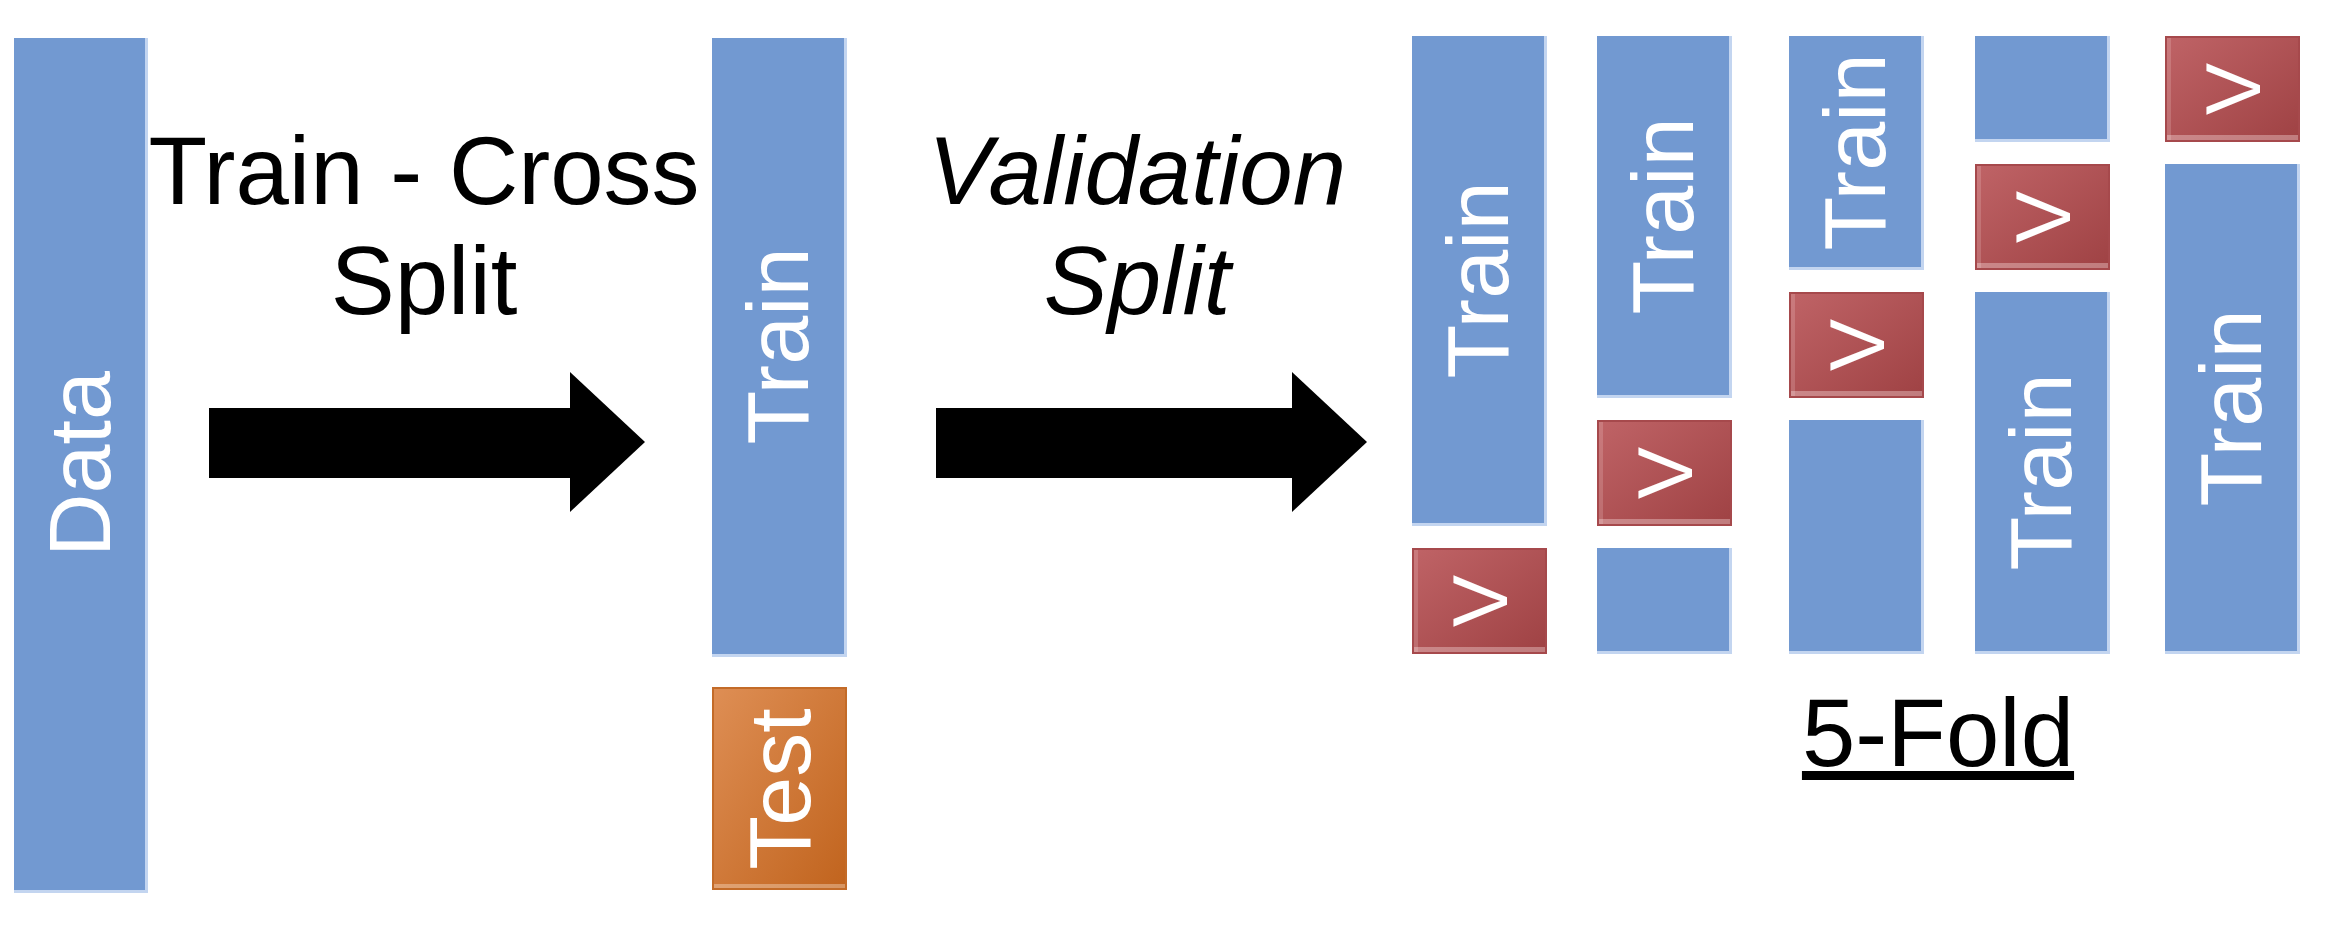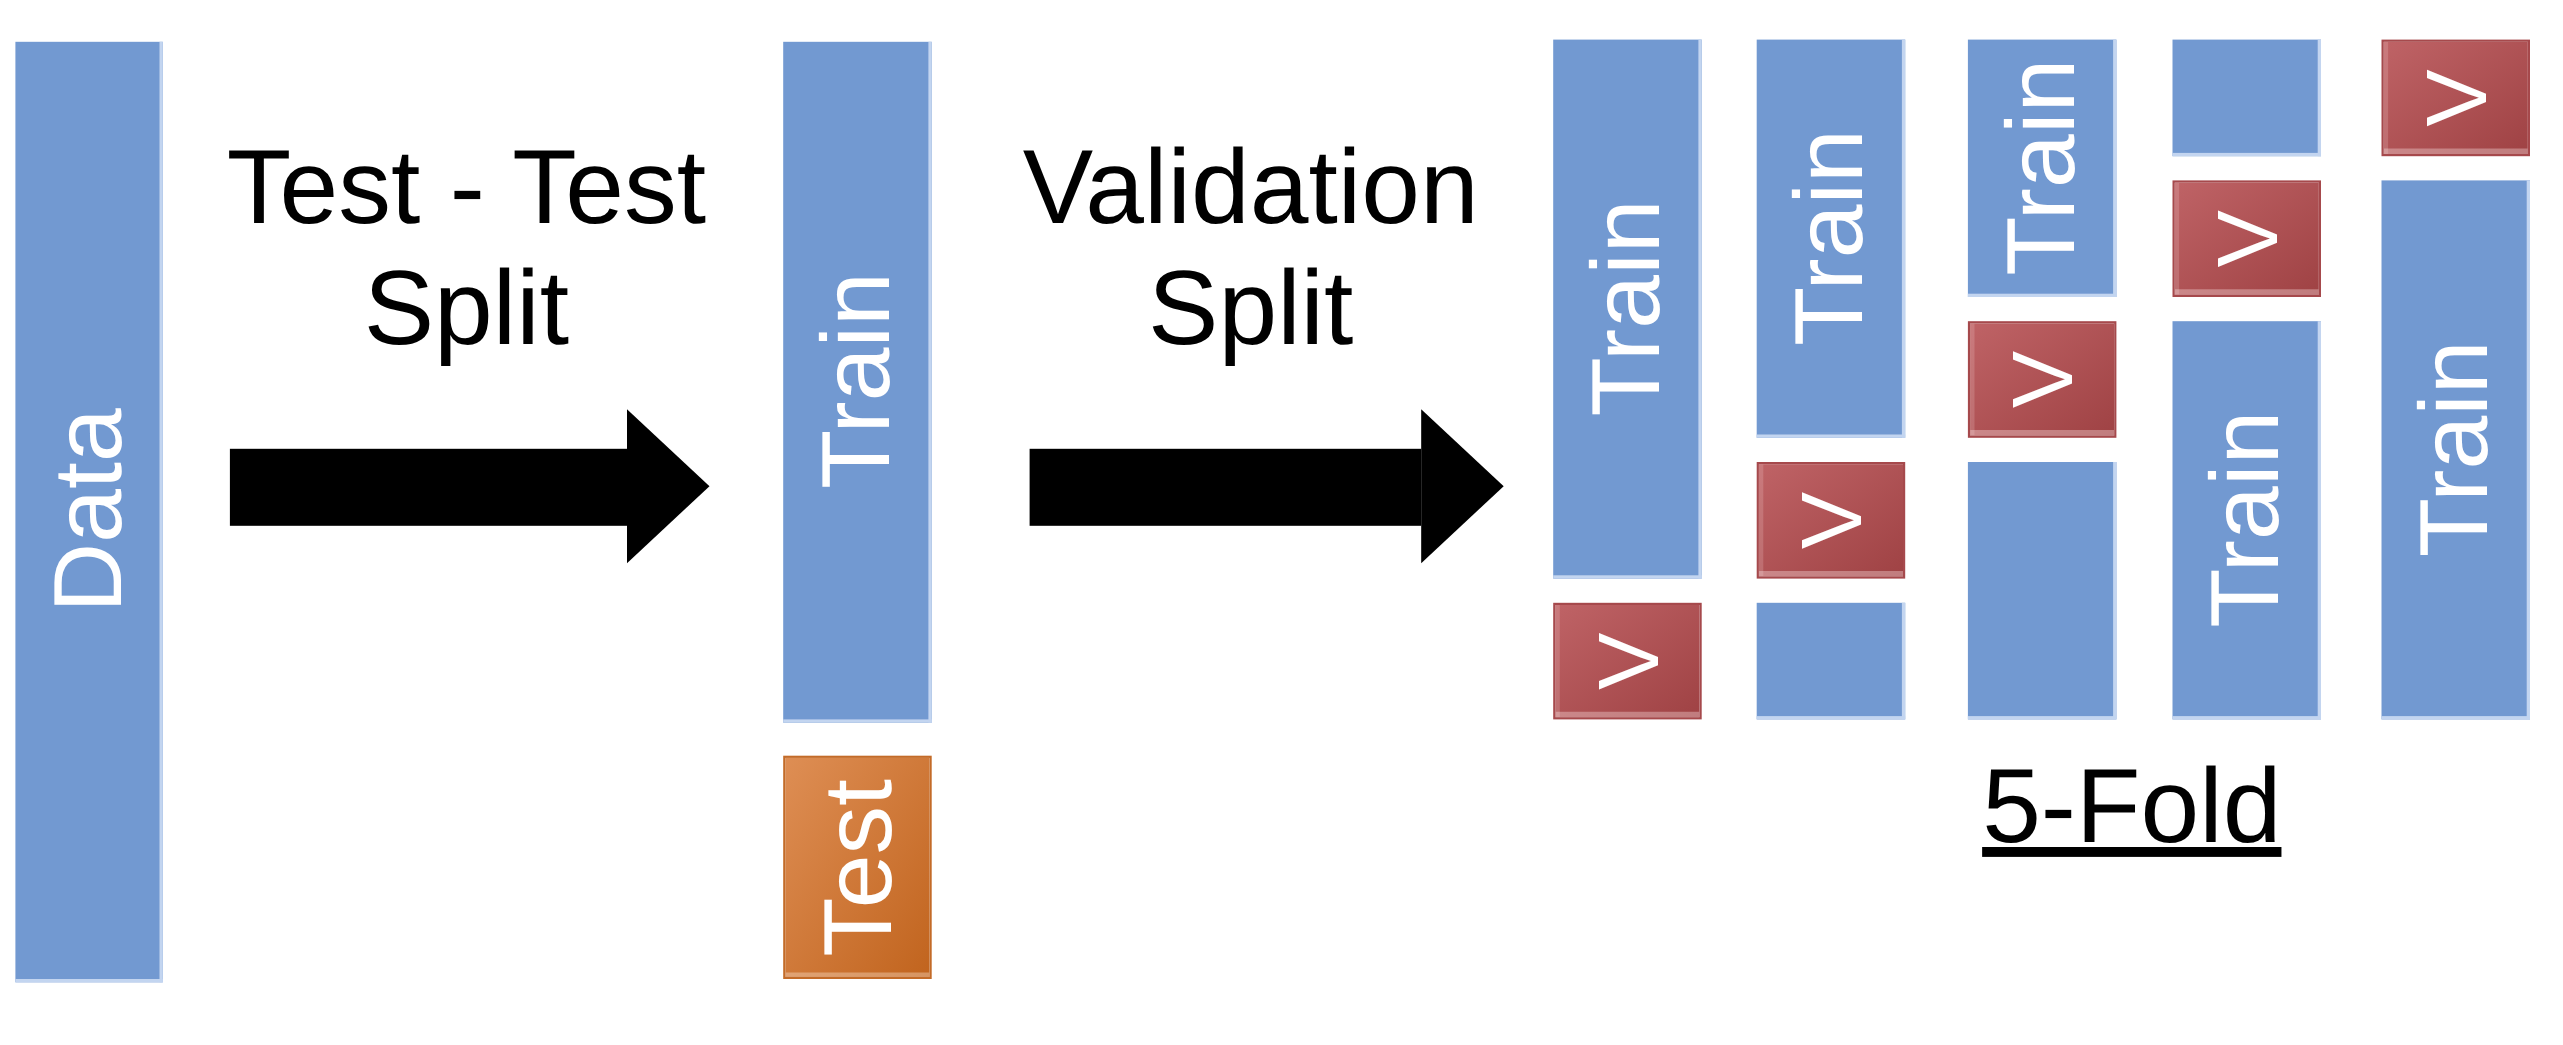--- a/index.html
+++ b/index.html
@@ -39,21 +39,21 @@
   .data-bar {left:14px;  top:38px;  width:134px; height:855px;}
   .train-bar{left:712px; top:38px;  width:135px; height:619px;}
   .test-bar {left:712px; top:687px; width:135px; height:203px;}
   
   .step-title,.caption{
     position:absolute;text-align:center;
     color:var(--text-black,#000000);
     font-size:96px;line-height:110px;
   }
   .step1{left:144px;top:116px;width:560px;}
-  .step2{left:857px;top:116px;width:560px;}
+  .step2{left:857px;top:116px;width:560px;font-style:italic;}
   .caption{left:1488px;top:676px;width:900px;line-height:114px;text-decoration:underline;}
   
   .arrow-body{
     position:absolute;height:70px;top:408px;
     background:var(--arrow-black,#000000);
   }
   .arrow-head{
     position:absolute;top:372px;width:0;height:0;
     border-top:70px solid transparent;
     border-bottom:70px solid transparent;
@@ -68,21 +68,21 @@
 </head>
 <body>
 
 <div class="canvas" style="--background: #ffffff; --train-blue: #7299d1; --blue-edge: #c3d5f0; --test-orange-light: #de8e54; --test-orange-dark: #c1641e; --test-orange-border: #c36b28; --val-red-light: #bf6366; --val-red-dark: #9f4244; --val-red-border: #a6494c; --arrow-black: #000000; --text-black: #000000; --label-white: #ffffff;">
 
   <div class="bar fill-blue data-bar">
     <span class="vlabel">Data</span>
   </div>
 
   <div class="step-title step1">
-    <div>Test - Test</div>
+    <div>Train - Cross</div>
     <div>Split</div>
   </div>
 
   <div class="arrow arrow1">
     <div class="arrow-body"></div>
     <div class="arrow-head"></div>
   </div>
 
   <div class="bar fill-blue train-bar">
     <span class="vlabel">Train</span>

